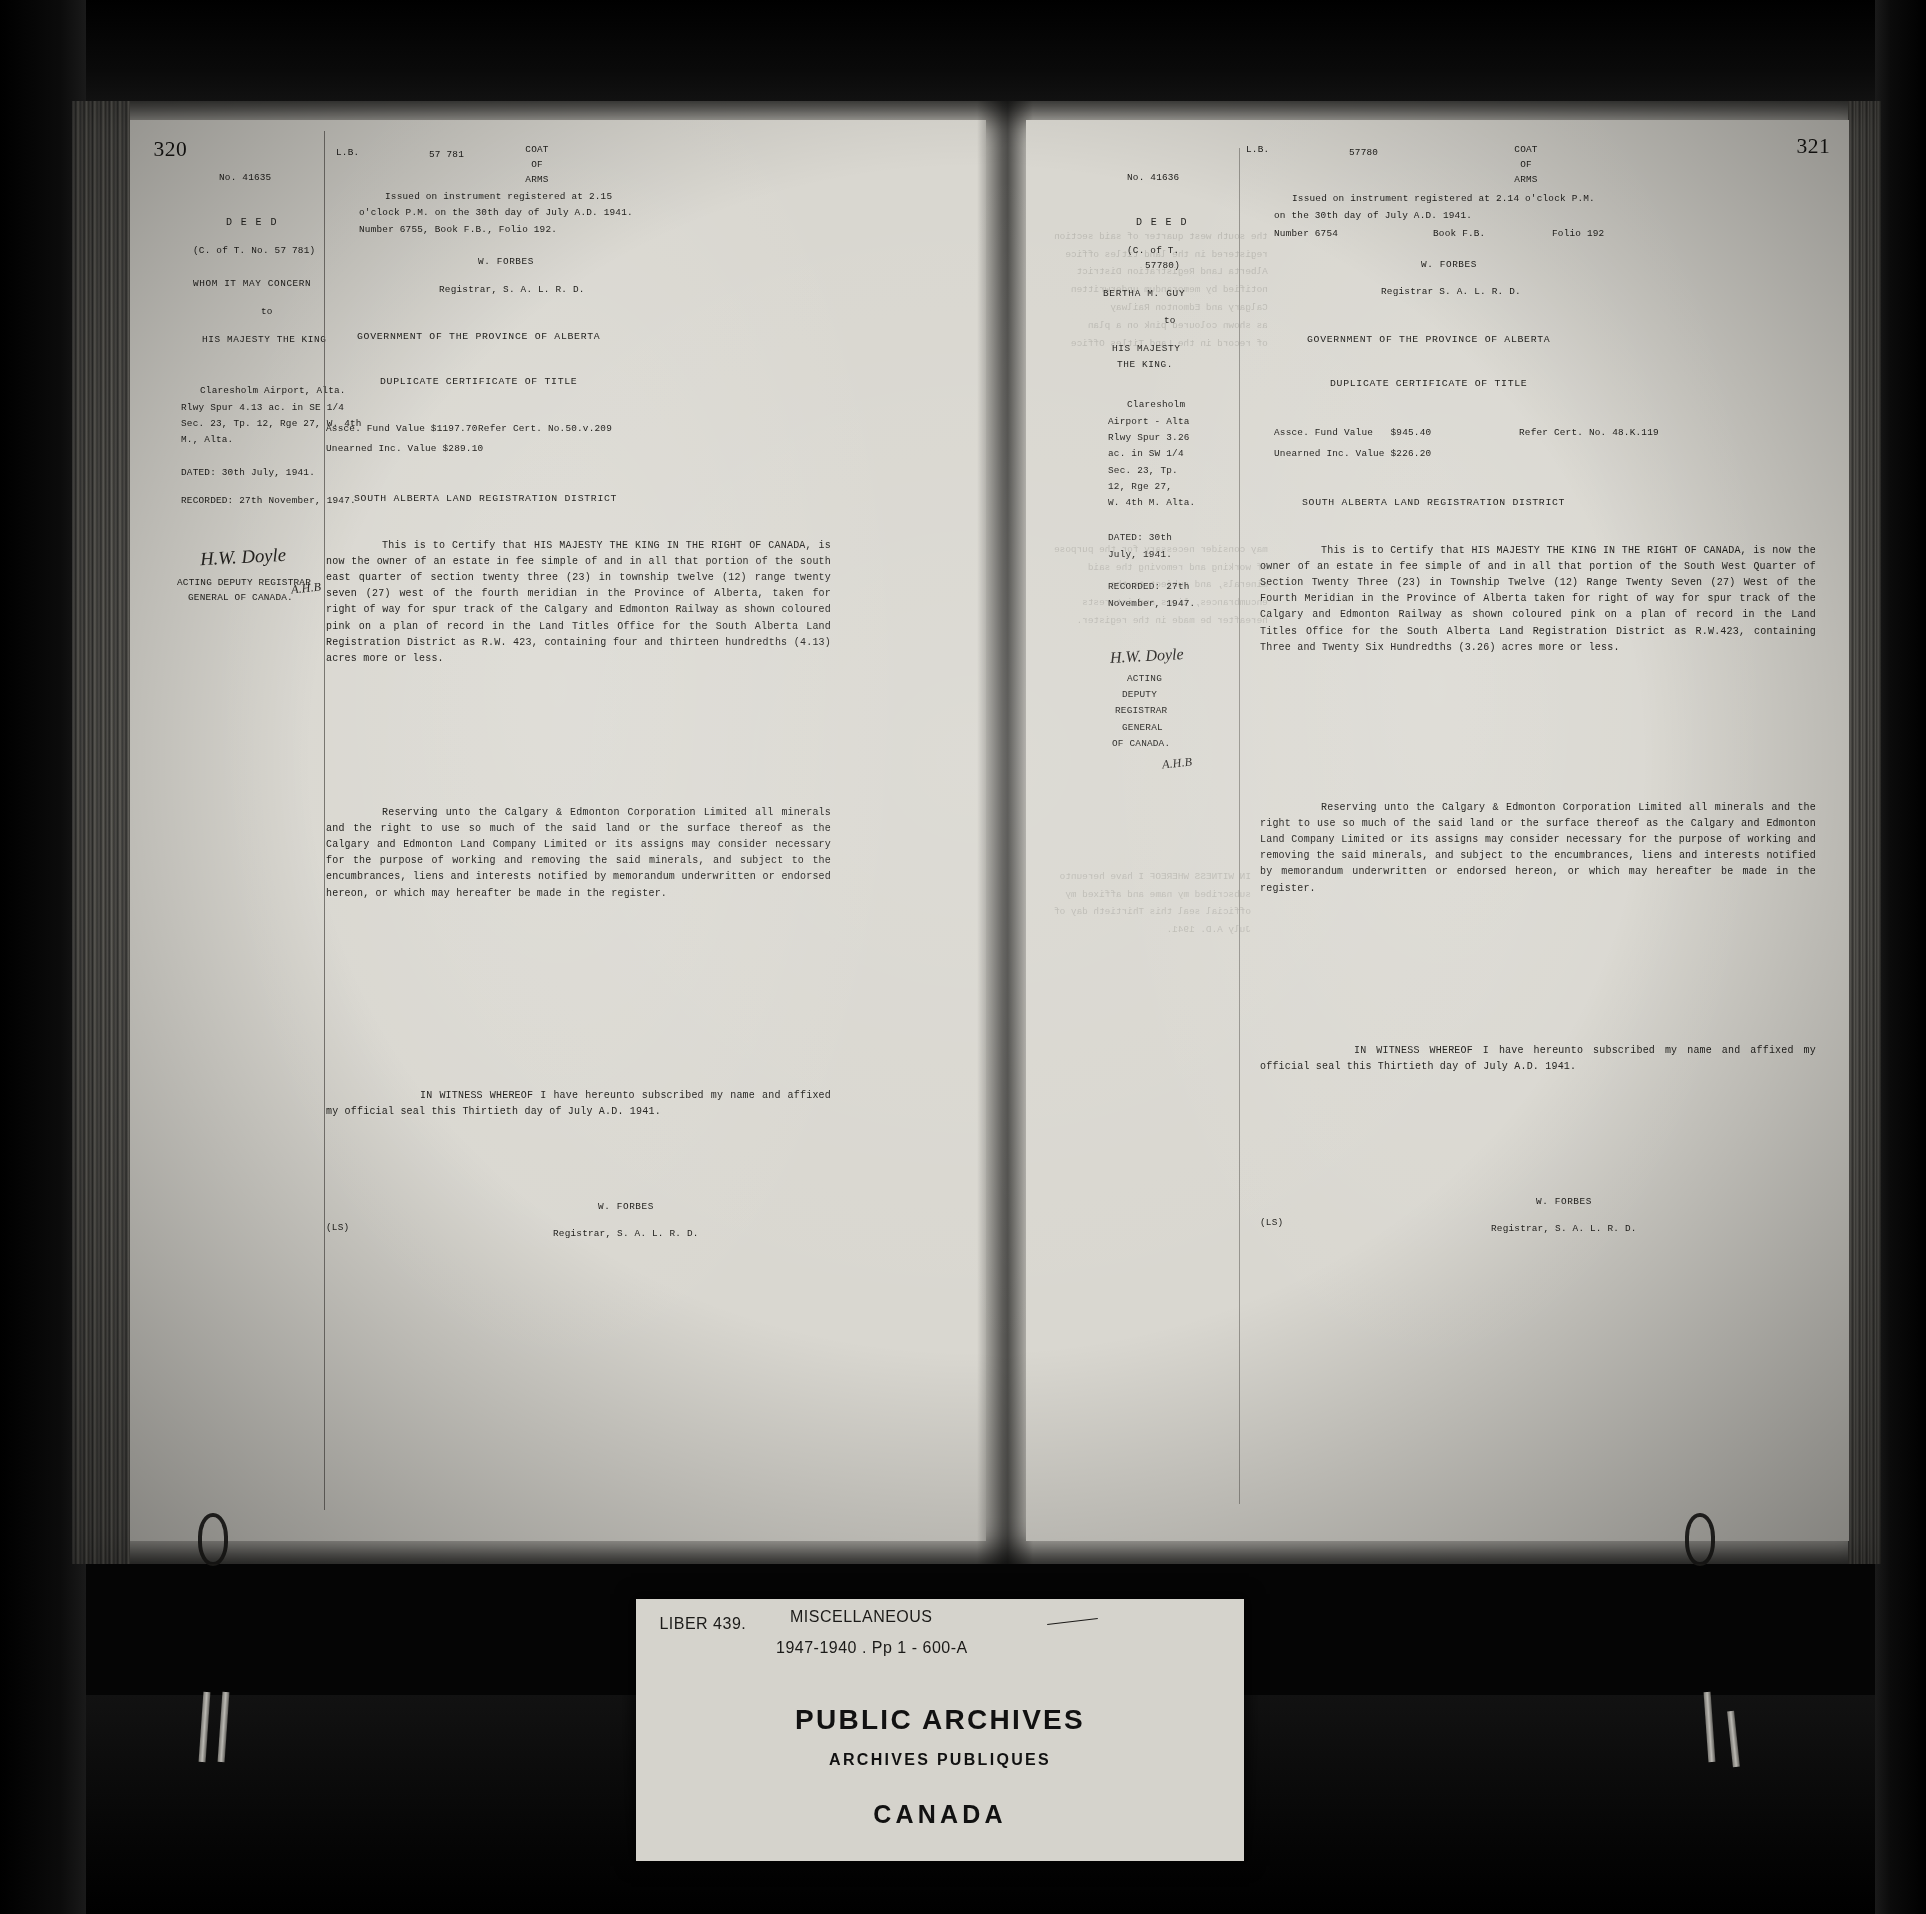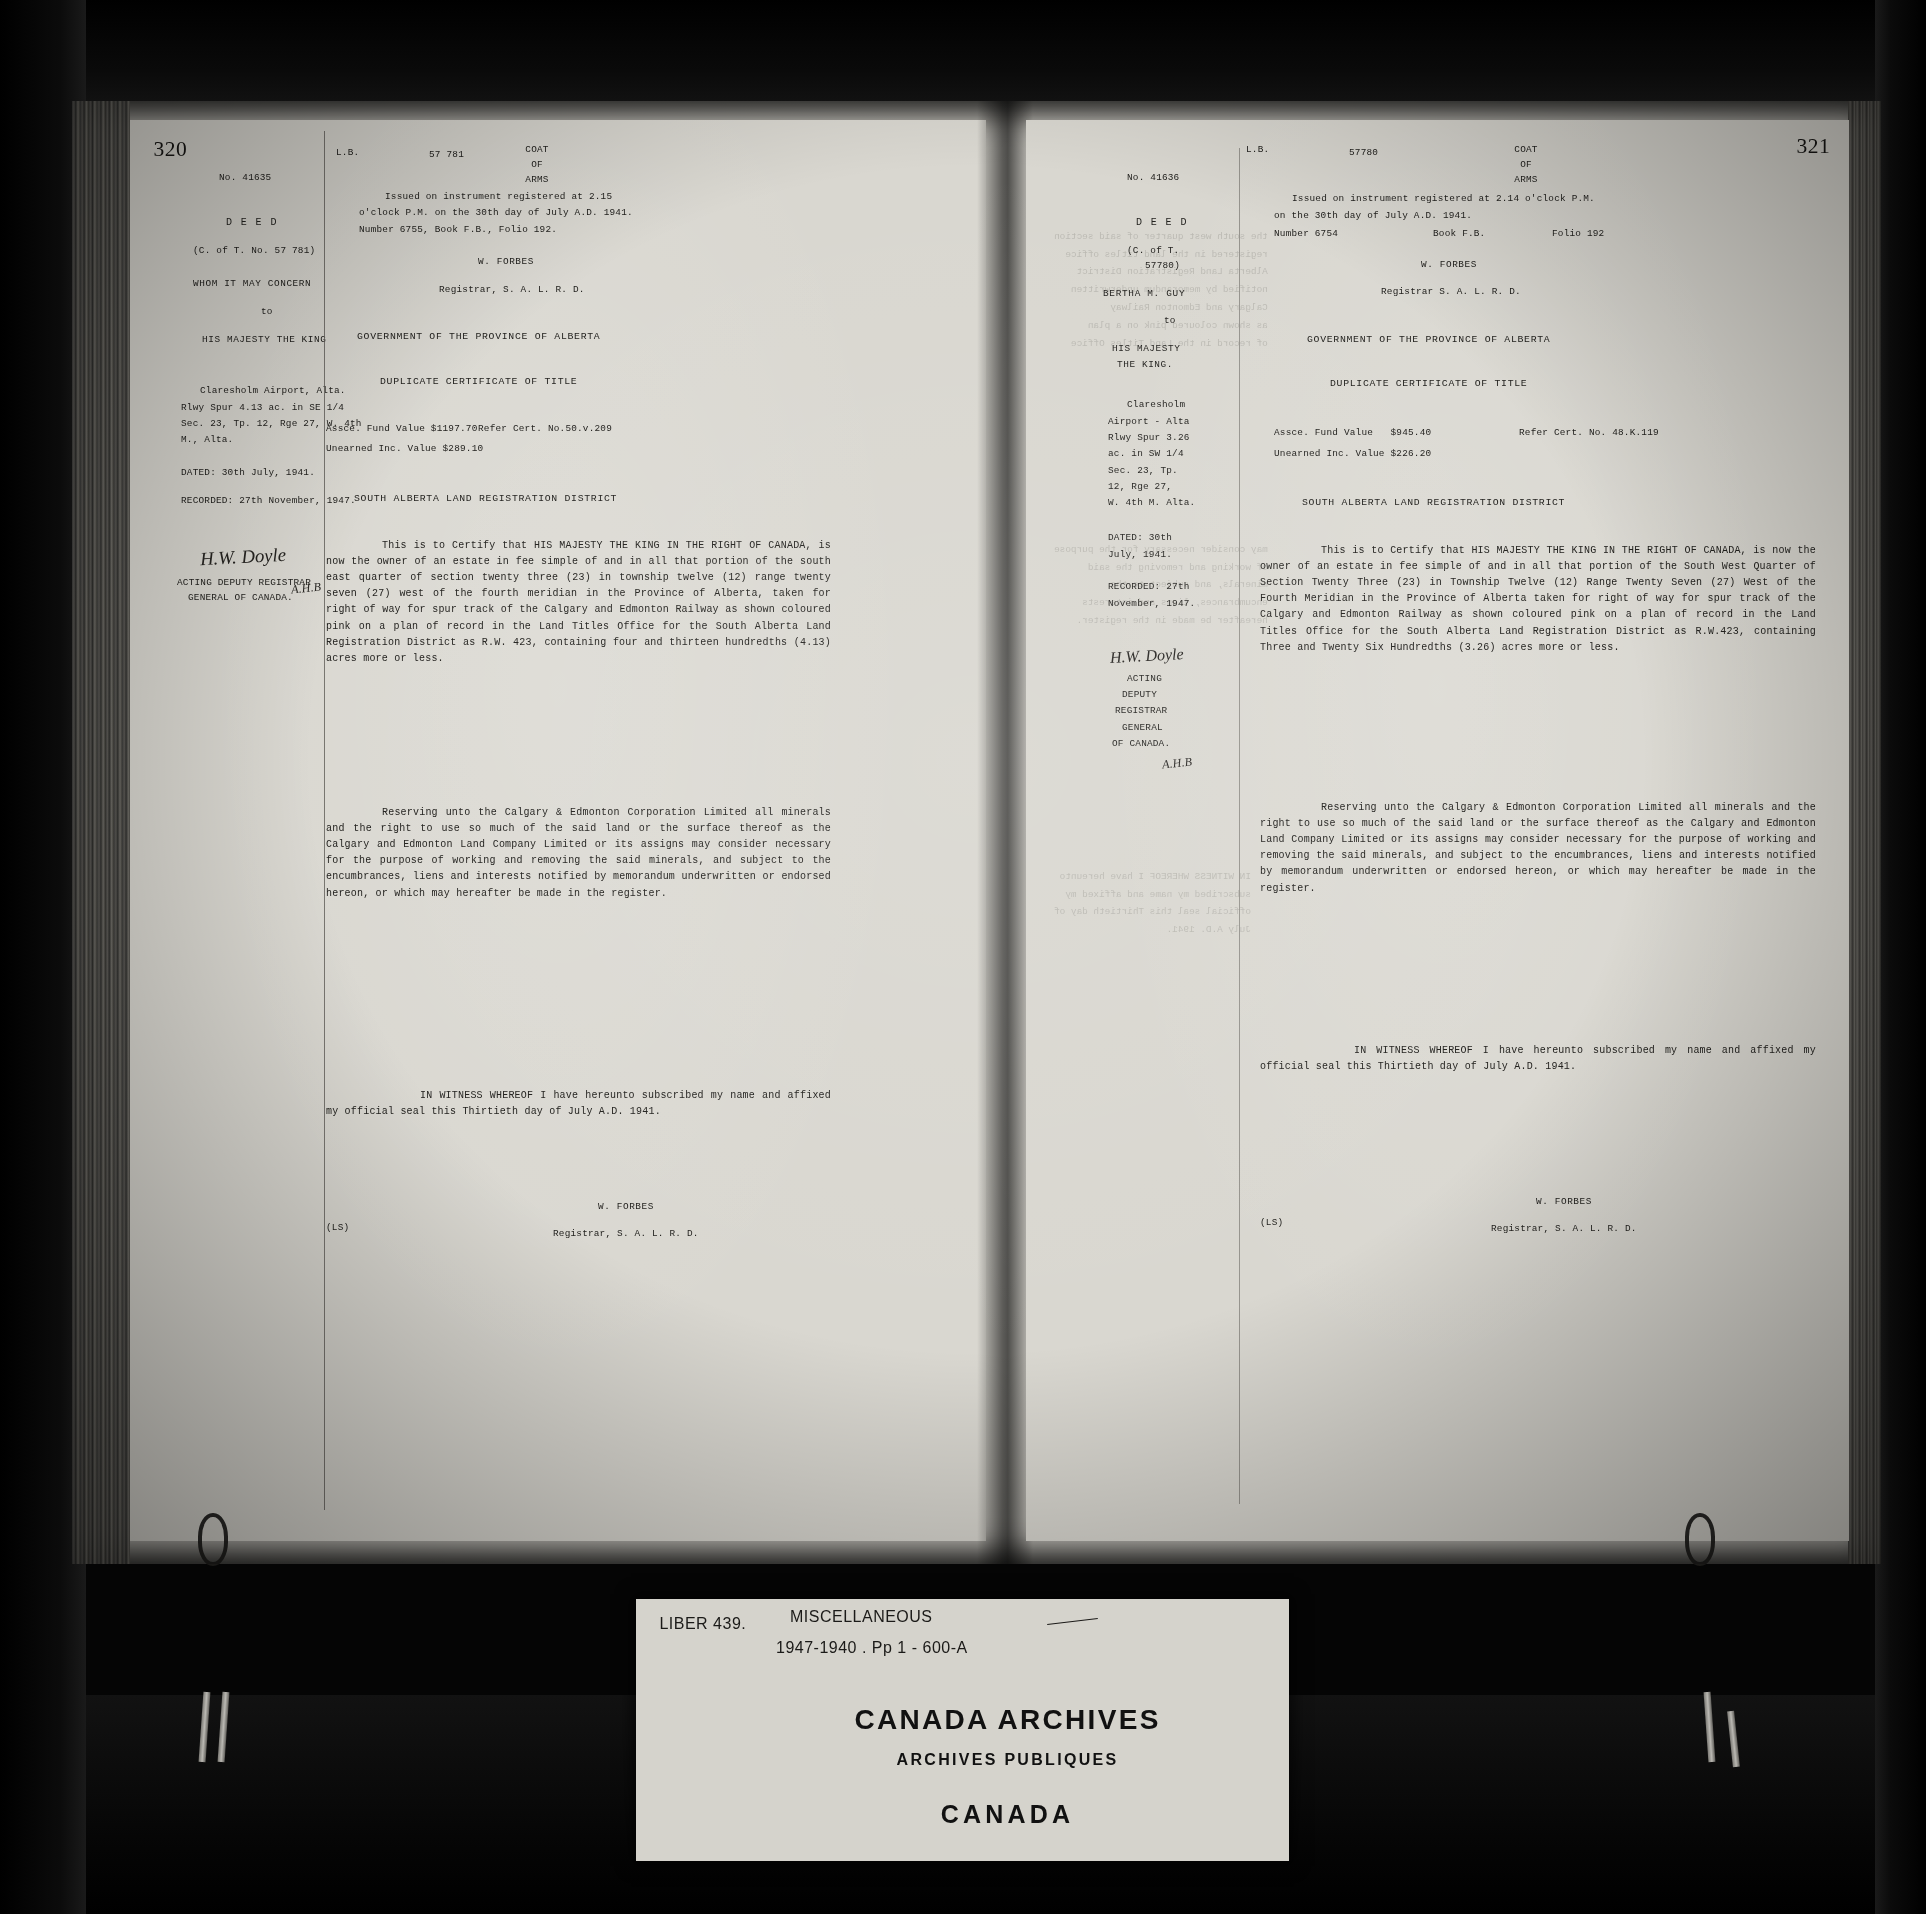--- a/index.html
+++ b/index.html
@@ -180,21 +180,20 @@
 
   
   #label-card {
     position: absolute;
     left: 636px;
     top: 1599px;
     width: 608px;
     height: 262px;
     background: #d5d3cc;
     box-shadow: 0 0 14px 4.7px rgba(0,0,0,0.6);
-    padding-left: 45px;
   }
   #label-card .hand {
     position: absolute;
     font-family: "Liberation Sans", sans-serif;
     font-size: 16px;
     color: #1b1a18;
     letter-spacing: 0.5px;
     white-space: pre;
   }
   #label-card .pa-line {
@@ -400,19 +399,19 @@
   <div class="clip" style="left:220px; top:1692px;"></div>
   <div class="clip" style="left:1706px; top:1692px; transform:rotate(-4deg);"></div>
   <div class="clip" style="left:1730px; top:1711px; transform:rotate(-6deg); height:56px;"></div>
 
   <div id="label-card">
     <div class="hand" style="left:23.4px; top:16.4px;">LIBER 439.</div>
     <div class="hand" style="left:154px; top:9.4px;">MISCELLANEOUS</div>
     <div class="hand" style="left:140px; top:40px;">1947-1940 . Pp 1 - 600-A</div>
     <div class="handstrike" style="left:411px; top:22.4px; width:51px; transform:rotate(-7deg);"></div>
 
-    <div class="pa-line pa1">CANADA  ARCHIVES</div>
+    <div class="pa-line pa1">PUBLIC  ARCHIVES</div>
     <div class="pa-line pa2">ARCHIVES  PUBLIQUES</div>
     <div class="pa-line pa3">CANADA</div>
   </div>
 
 </div>
 
 
 </body></html>

